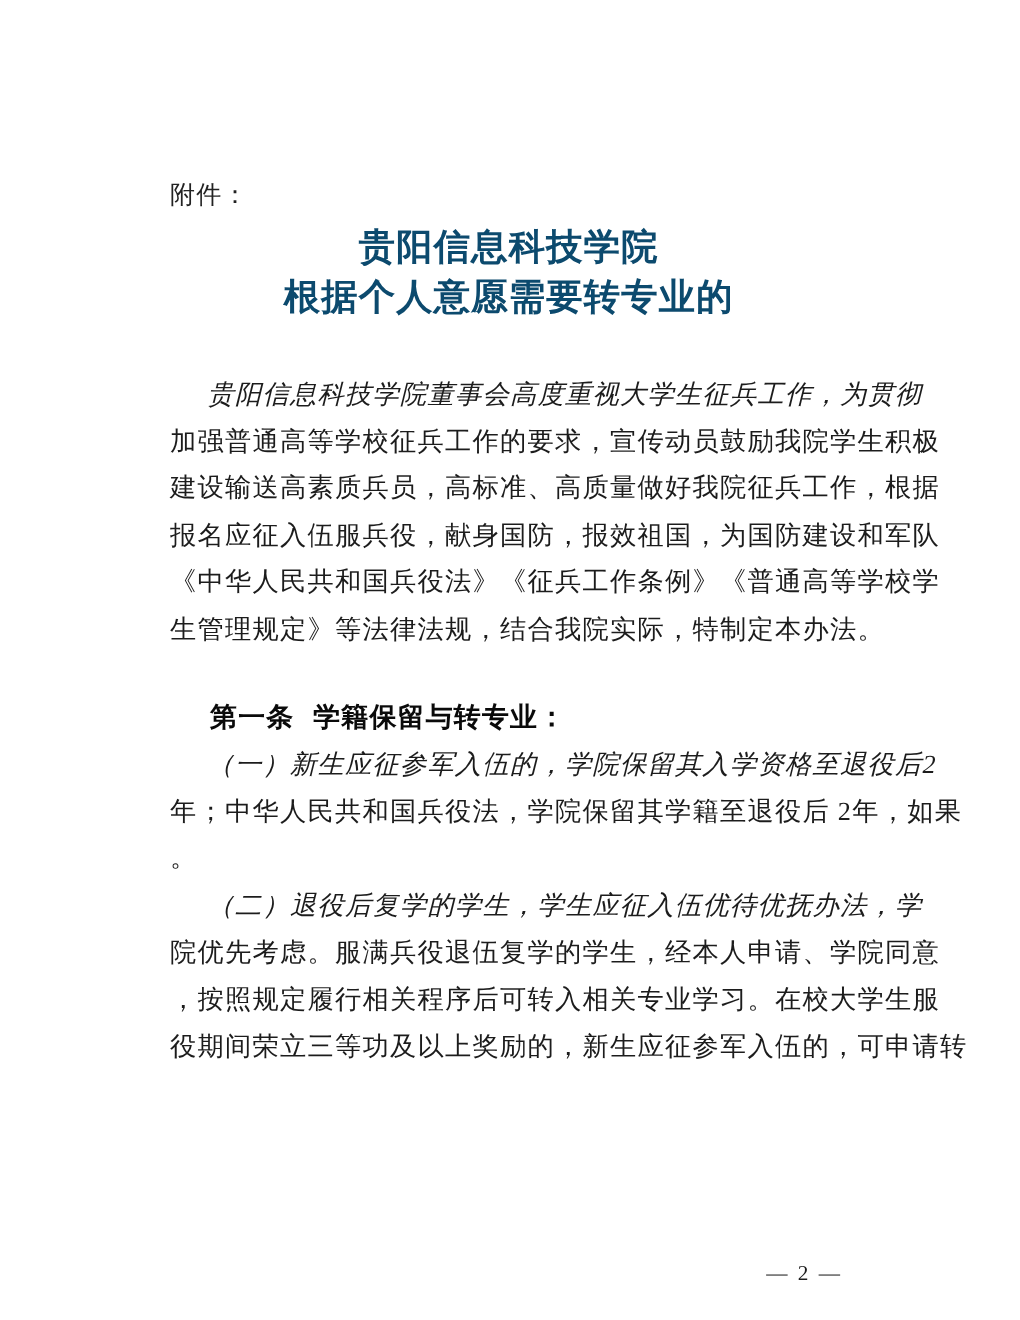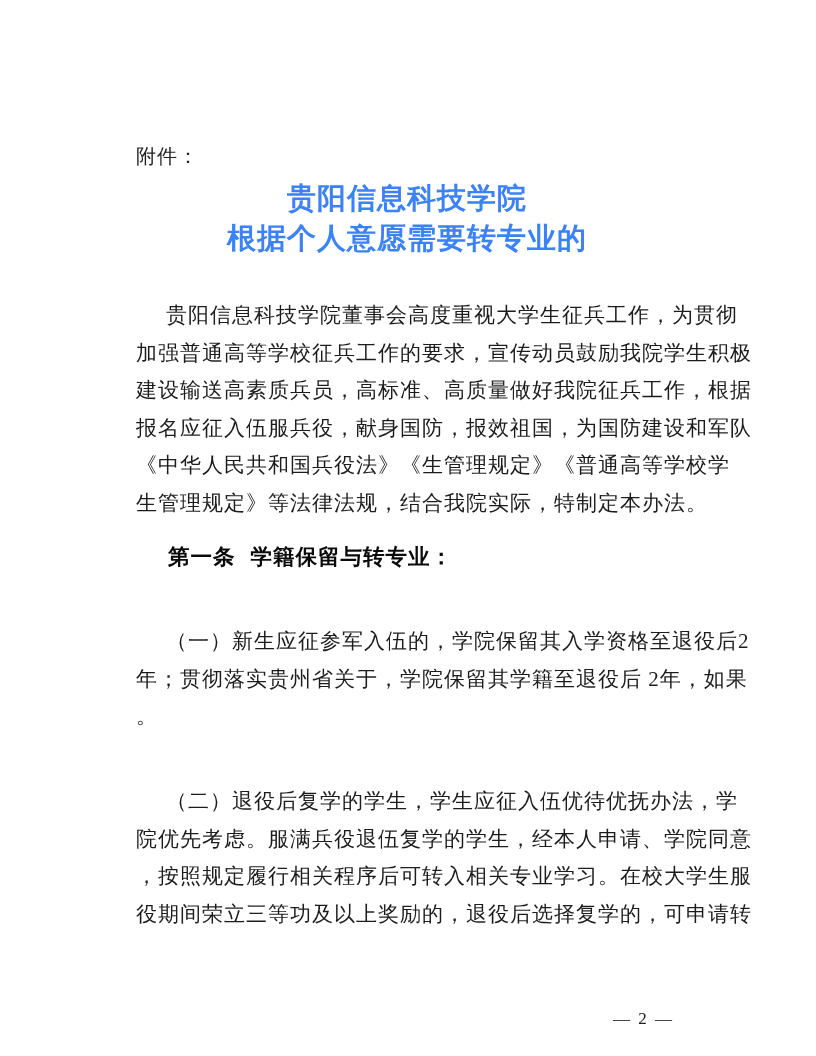--- a/index.html
+++ b/index.html
@@ -21,40 +21,39 @@
     font-size: 20px;
     line-height: 22px;
     letter-spacing: 1px;
     color: #222;
   }
   .doc-title {
     margin-top: 11px;
     text-align: center;
     font-family: "Liberation Sans", sans-serif;
     font-weight: bold;
-    color: #3b82f6;
+    color: #0c4a6e;
   }
   .title-line {
     display: block;
     font-size: 29px;
     line-height: 40px;
     letter-spacing: 1px;
   }
   .paragraph {
     font-size: 21px;
     line-height: 37.6px;
     letter-spacing: 1px;
     color: #1c1c1c;
-    margin-top: 47px;
   }
   .intro { margin-top: 39px; }
   .line { display: block; white-space: pre; }
-  .line.first { padding-left: 30px; }
+  .line.first { padding-left: 30px; font-style: italic; }
   .article-heading {
-    margin-top: 16px;
+    margin-top: 33px;
     padding-left: 32px;
     font-family: "Liberation Sans", sans-serif;
     font-weight: bold;
     font-size: 21.5px;
     line-height: 37.6px;
     letter-spacing: 1px;
     color: #0a0a0a;
   }
   .article-heading .heading-title { margin-left: 15px; }
   .page-number {
@@ -79,37 +78,37 @@
     <h1 class="doc-title">
       <span class="title-line">贵阳信息科技学院</span>
       <span class="title-line">根据个人意愿需要转专业的</span>
     </h1>
 
     <div class="paragraph intro">
       <span class="line first">贵阳信息科技学院董事会高度重视大学生征兵工作，为贯彻</span>
       <span class="line">加强普通高等学校征兵工作的要求，宣传动员鼓励我院学生积极</span>
       <span class="line">建设输送高素质兵员，高标准、高质量做好我院征兵工作，根据</span>
       <span class="line">报名应征入伍服兵役，献身国防，报效祖国，为国防建设和军队</span>
-      <span class="line">《中华人民共和国兵役法》《生管理规定》《普通高等学校学</span>
+      <span class="line">《中华人民共和国兵役法》《征兵工作条例》《普通高等学校学</span>
       <span class="line">生管理规定》等法律法规，结合我院实际，特制定本办法。</span>
     </div>
 
     <div class="article-heading">
       <span>第一条</span><span class="heading-title">学籍保留与转专业：</span>
     </div>
 
     <div class="paragraph">
       <span class="line first">（一）新生应征参军入伍的，学院保留其入学资格至退役后2</span>
-      <span class="line">年；贯彻落实贵州省关于，学院保留其学籍至退役后 2年，如果</span>
+      <span class="line">年；中华人民共和国兵役法，学院保留其学籍至退役后 2年，如果</span>
       <span class="line">。</span>
     </div>
 
     <div class="paragraph">
       <span class="line first">（二）退役后复学的学生，学生应征入伍优待优抚办法，学</span>
       <span class="line">院优先考虑。服满兵役退伍复学的学生，经本人申请、学院同意</span>
       <span class="line">，按照规定履行相关程序后可转入相关专业学习。在校大学生服</span>
-      <span class="line">役期间荣立三等功及以上奖励的，退役后选择复学的，可申请转</span>
+      <span class="line">役期间荣立三等功及以上奖励的，新生应征参军入伍的，可申请转</span>
     </div>
 
   </div>
 
   <div class="page-number">— 2 —</div>
 </div>
 
 </body></html>

